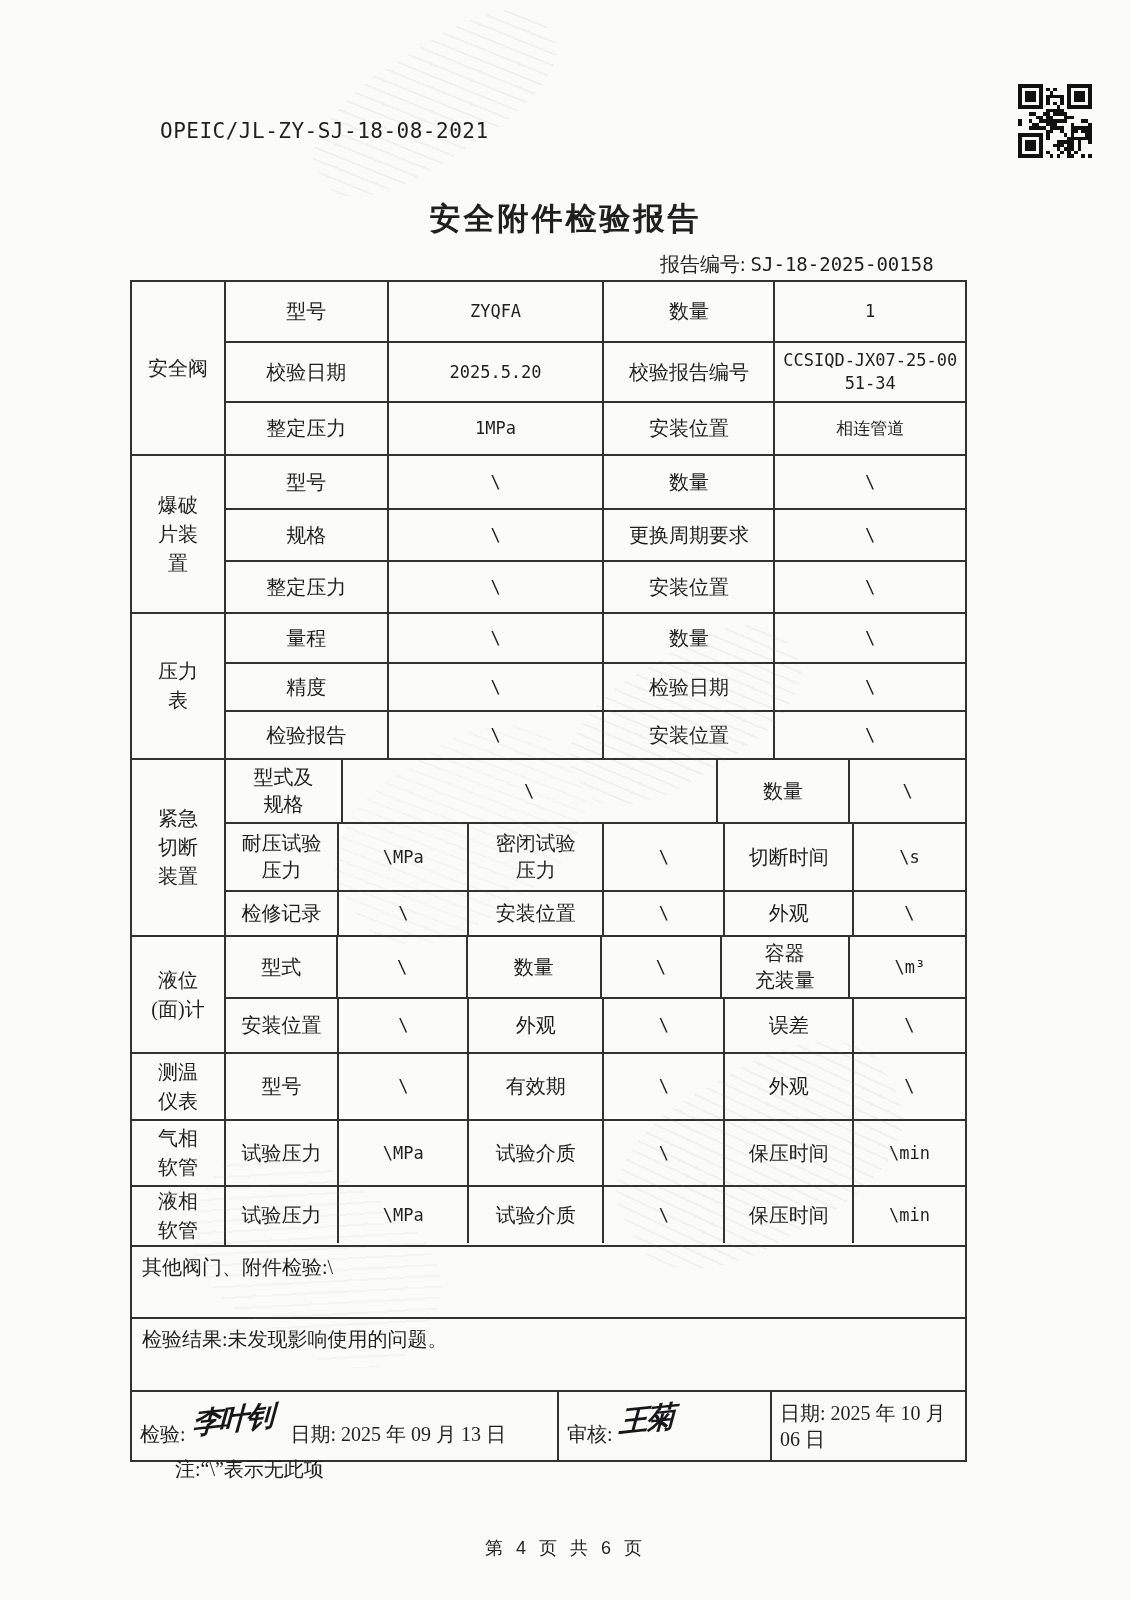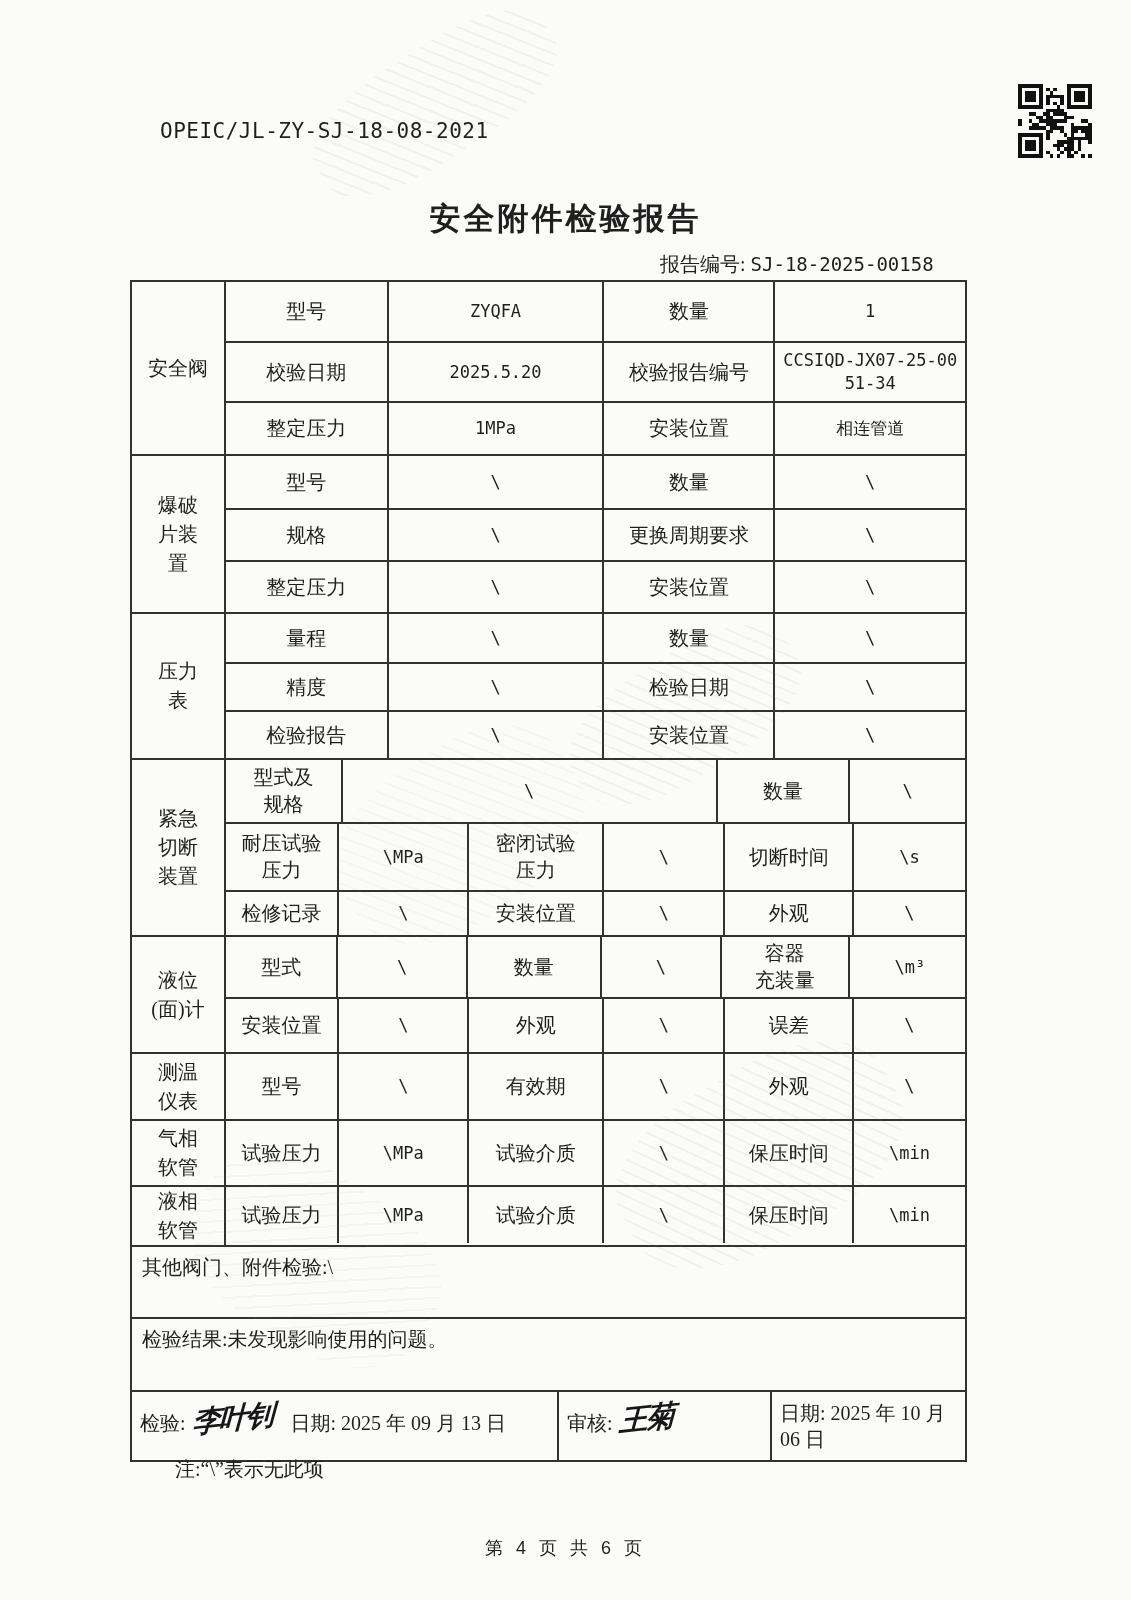--- a/index.html
+++ b/index.html
@@ -32,21 +32,21 @@
     text-align:center;white-space:pre-line;padding:2px 5px;min-width:0;line-height:1.35;}
   .cell + .cell{border-left:2px solid #34322e;}
   .lab{font-size:20px;}
   .val{font-family:"DejaVu Sans Mono", monospace;font-size:17px;word-break:break-all;text-align:center;}
 
   .full{border-top:2px solid #34322e;box-sizing:border-box;padding:7px 10px;
     font-size:20px;text-align:left;}
   #other-row{height:72px;}
   #result-row{height:73px;}
   #sig-row{height:70px;display:flex;padding:0;}
-  .sig-cell{box-sizing:border-box;display:flex;align-items:center;padding:6px 8px 12px;}
+  .sig-cell{box-sizing:border-box;display:flex;align-items:flex-end;padding:6px 8px 12px;}
   .sig-cell + .sig-cell{border-left:2px solid #34322e;}
   #sig-c1{flex:0 0 425px;}
   #sig-c2{flex:0 0 213px;}
   #sig-c3{flex:1 1 auto;align-items:center;padding:4px 8px;line-height:1.3;}
   .sig-label{font-size:20px;}
   .signature{font-size:29px;font-style:italic;font-weight:bold;letter-spacing:-2px;
     transform:rotate(-6deg) skewX(-8deg);display:inline-block;margin:0 10px 8px 6px;color:#17171a;}
   .sig-date{font-size:20px;margin-left:8px;white-space:nowrap;}
   #sig-c3 .sig-date{white-space:normal;margin:0;font-size:20px;}
 

